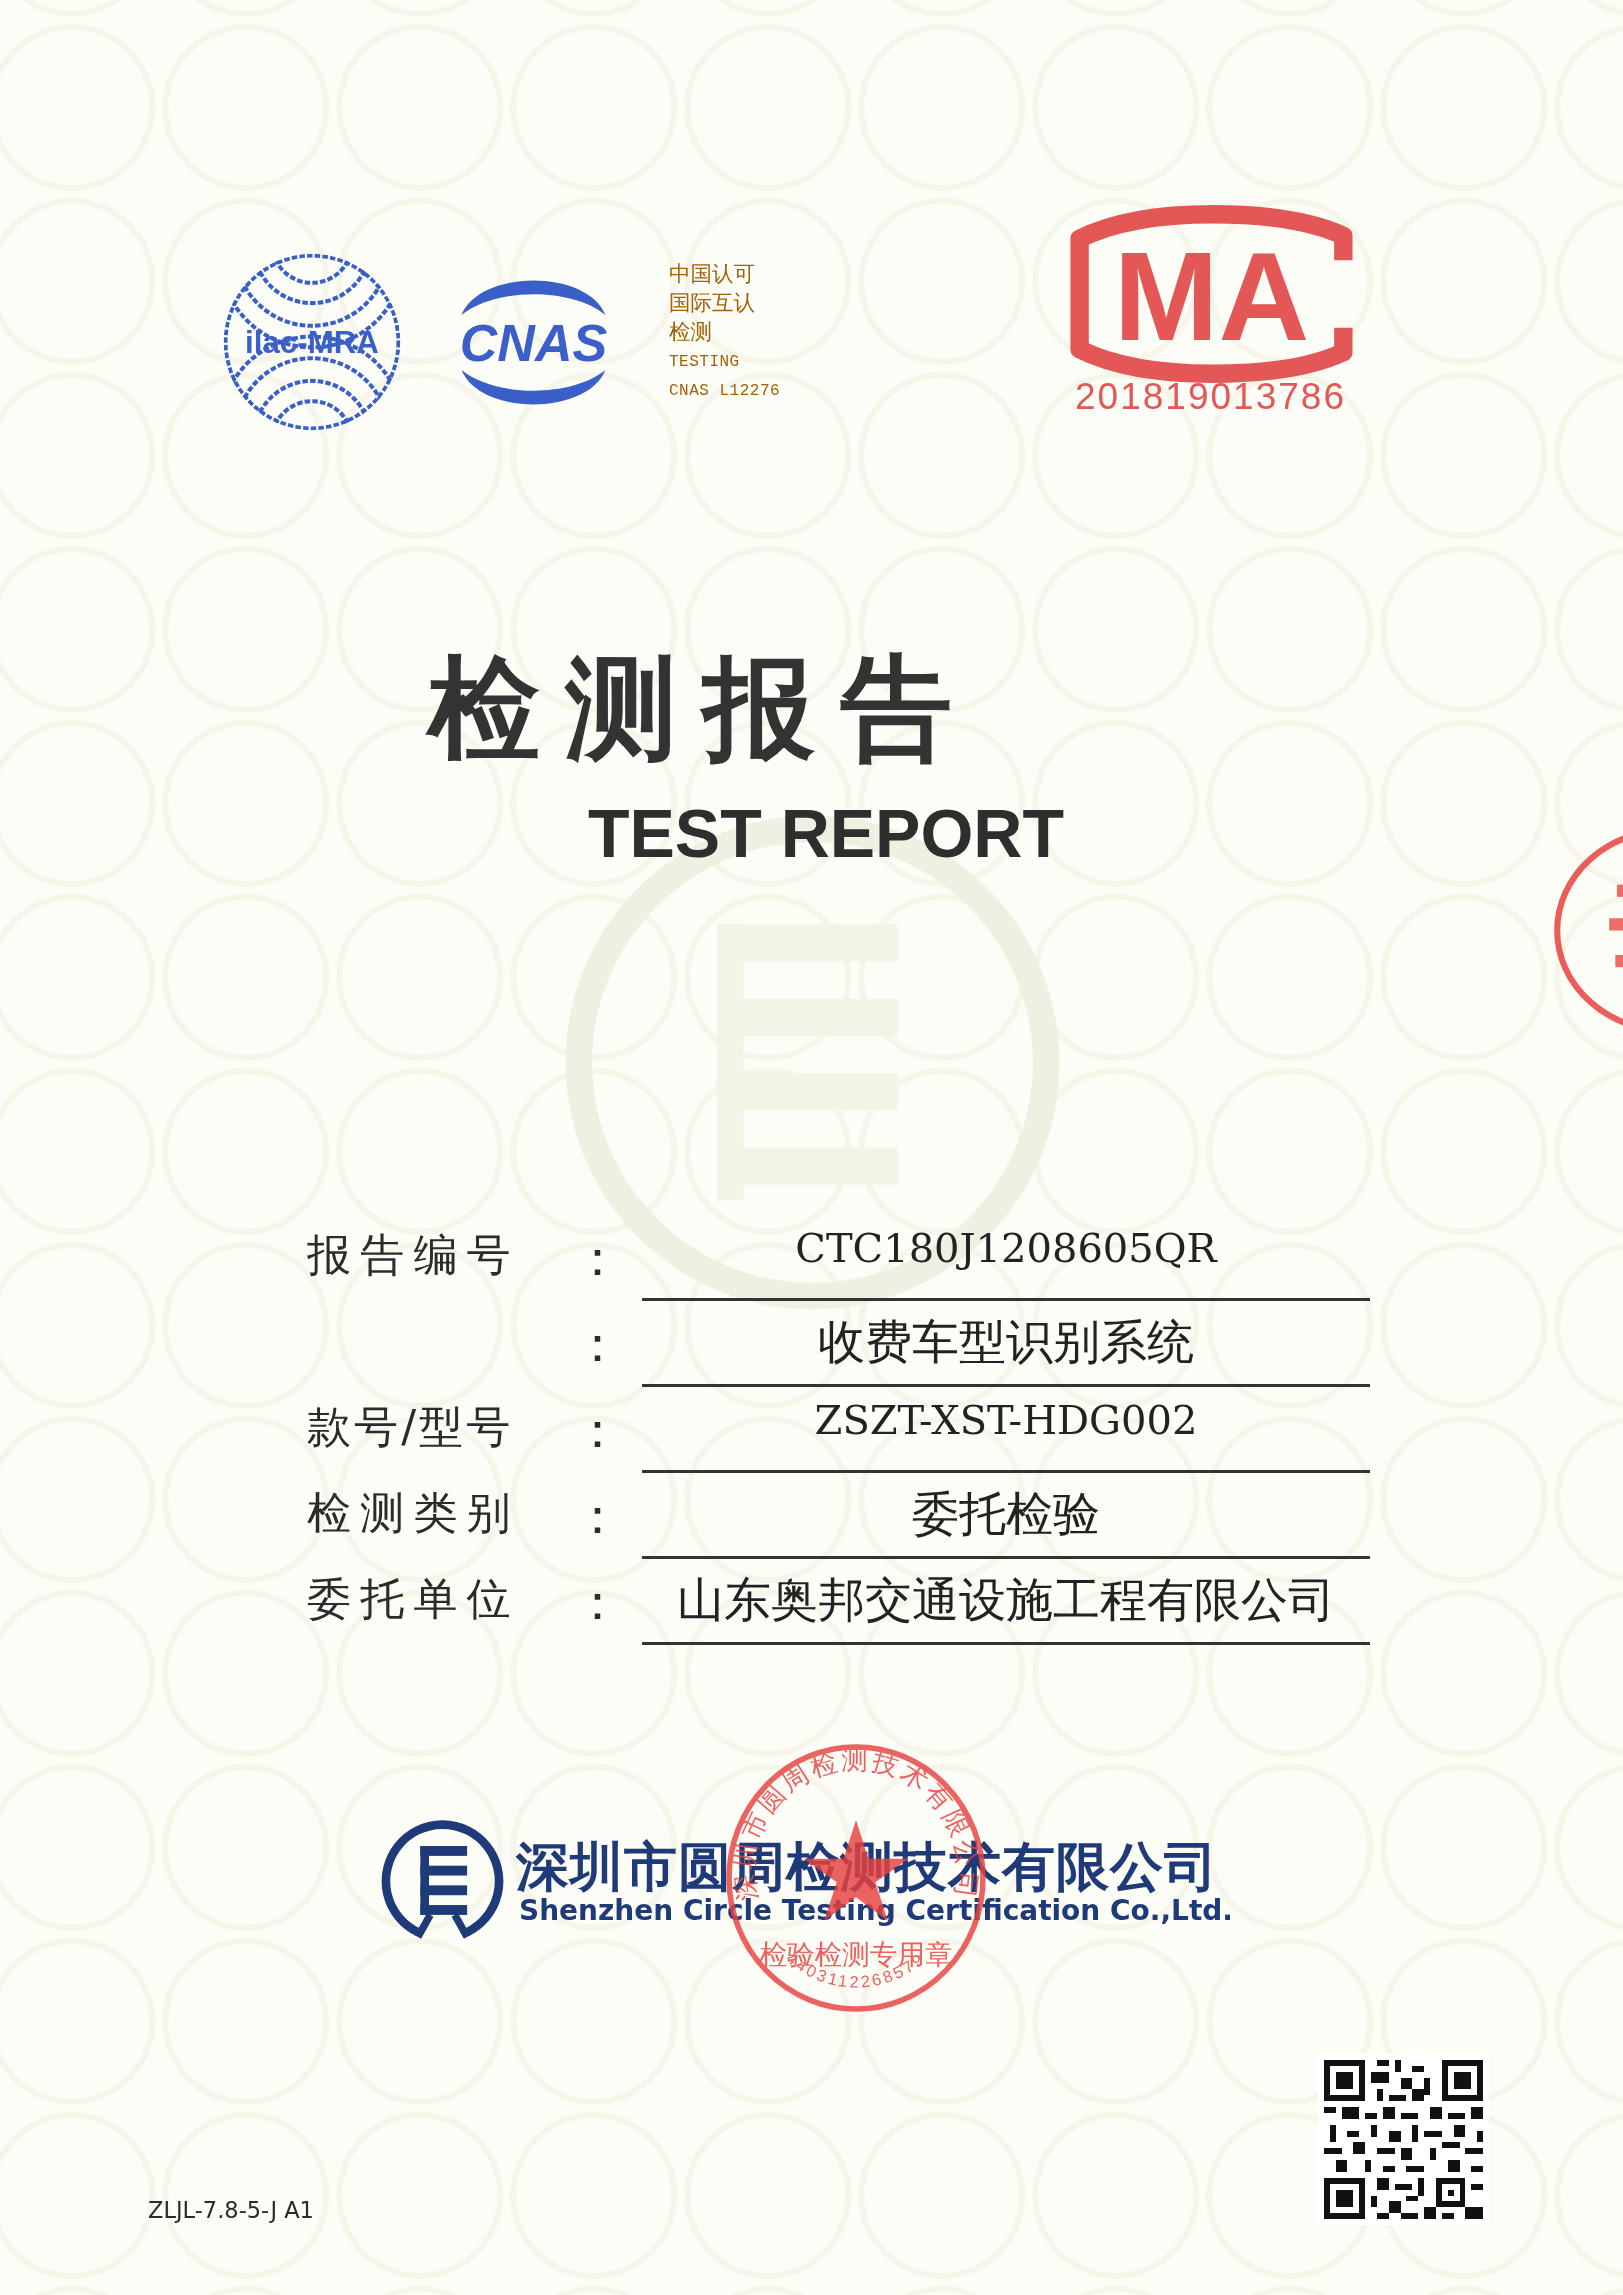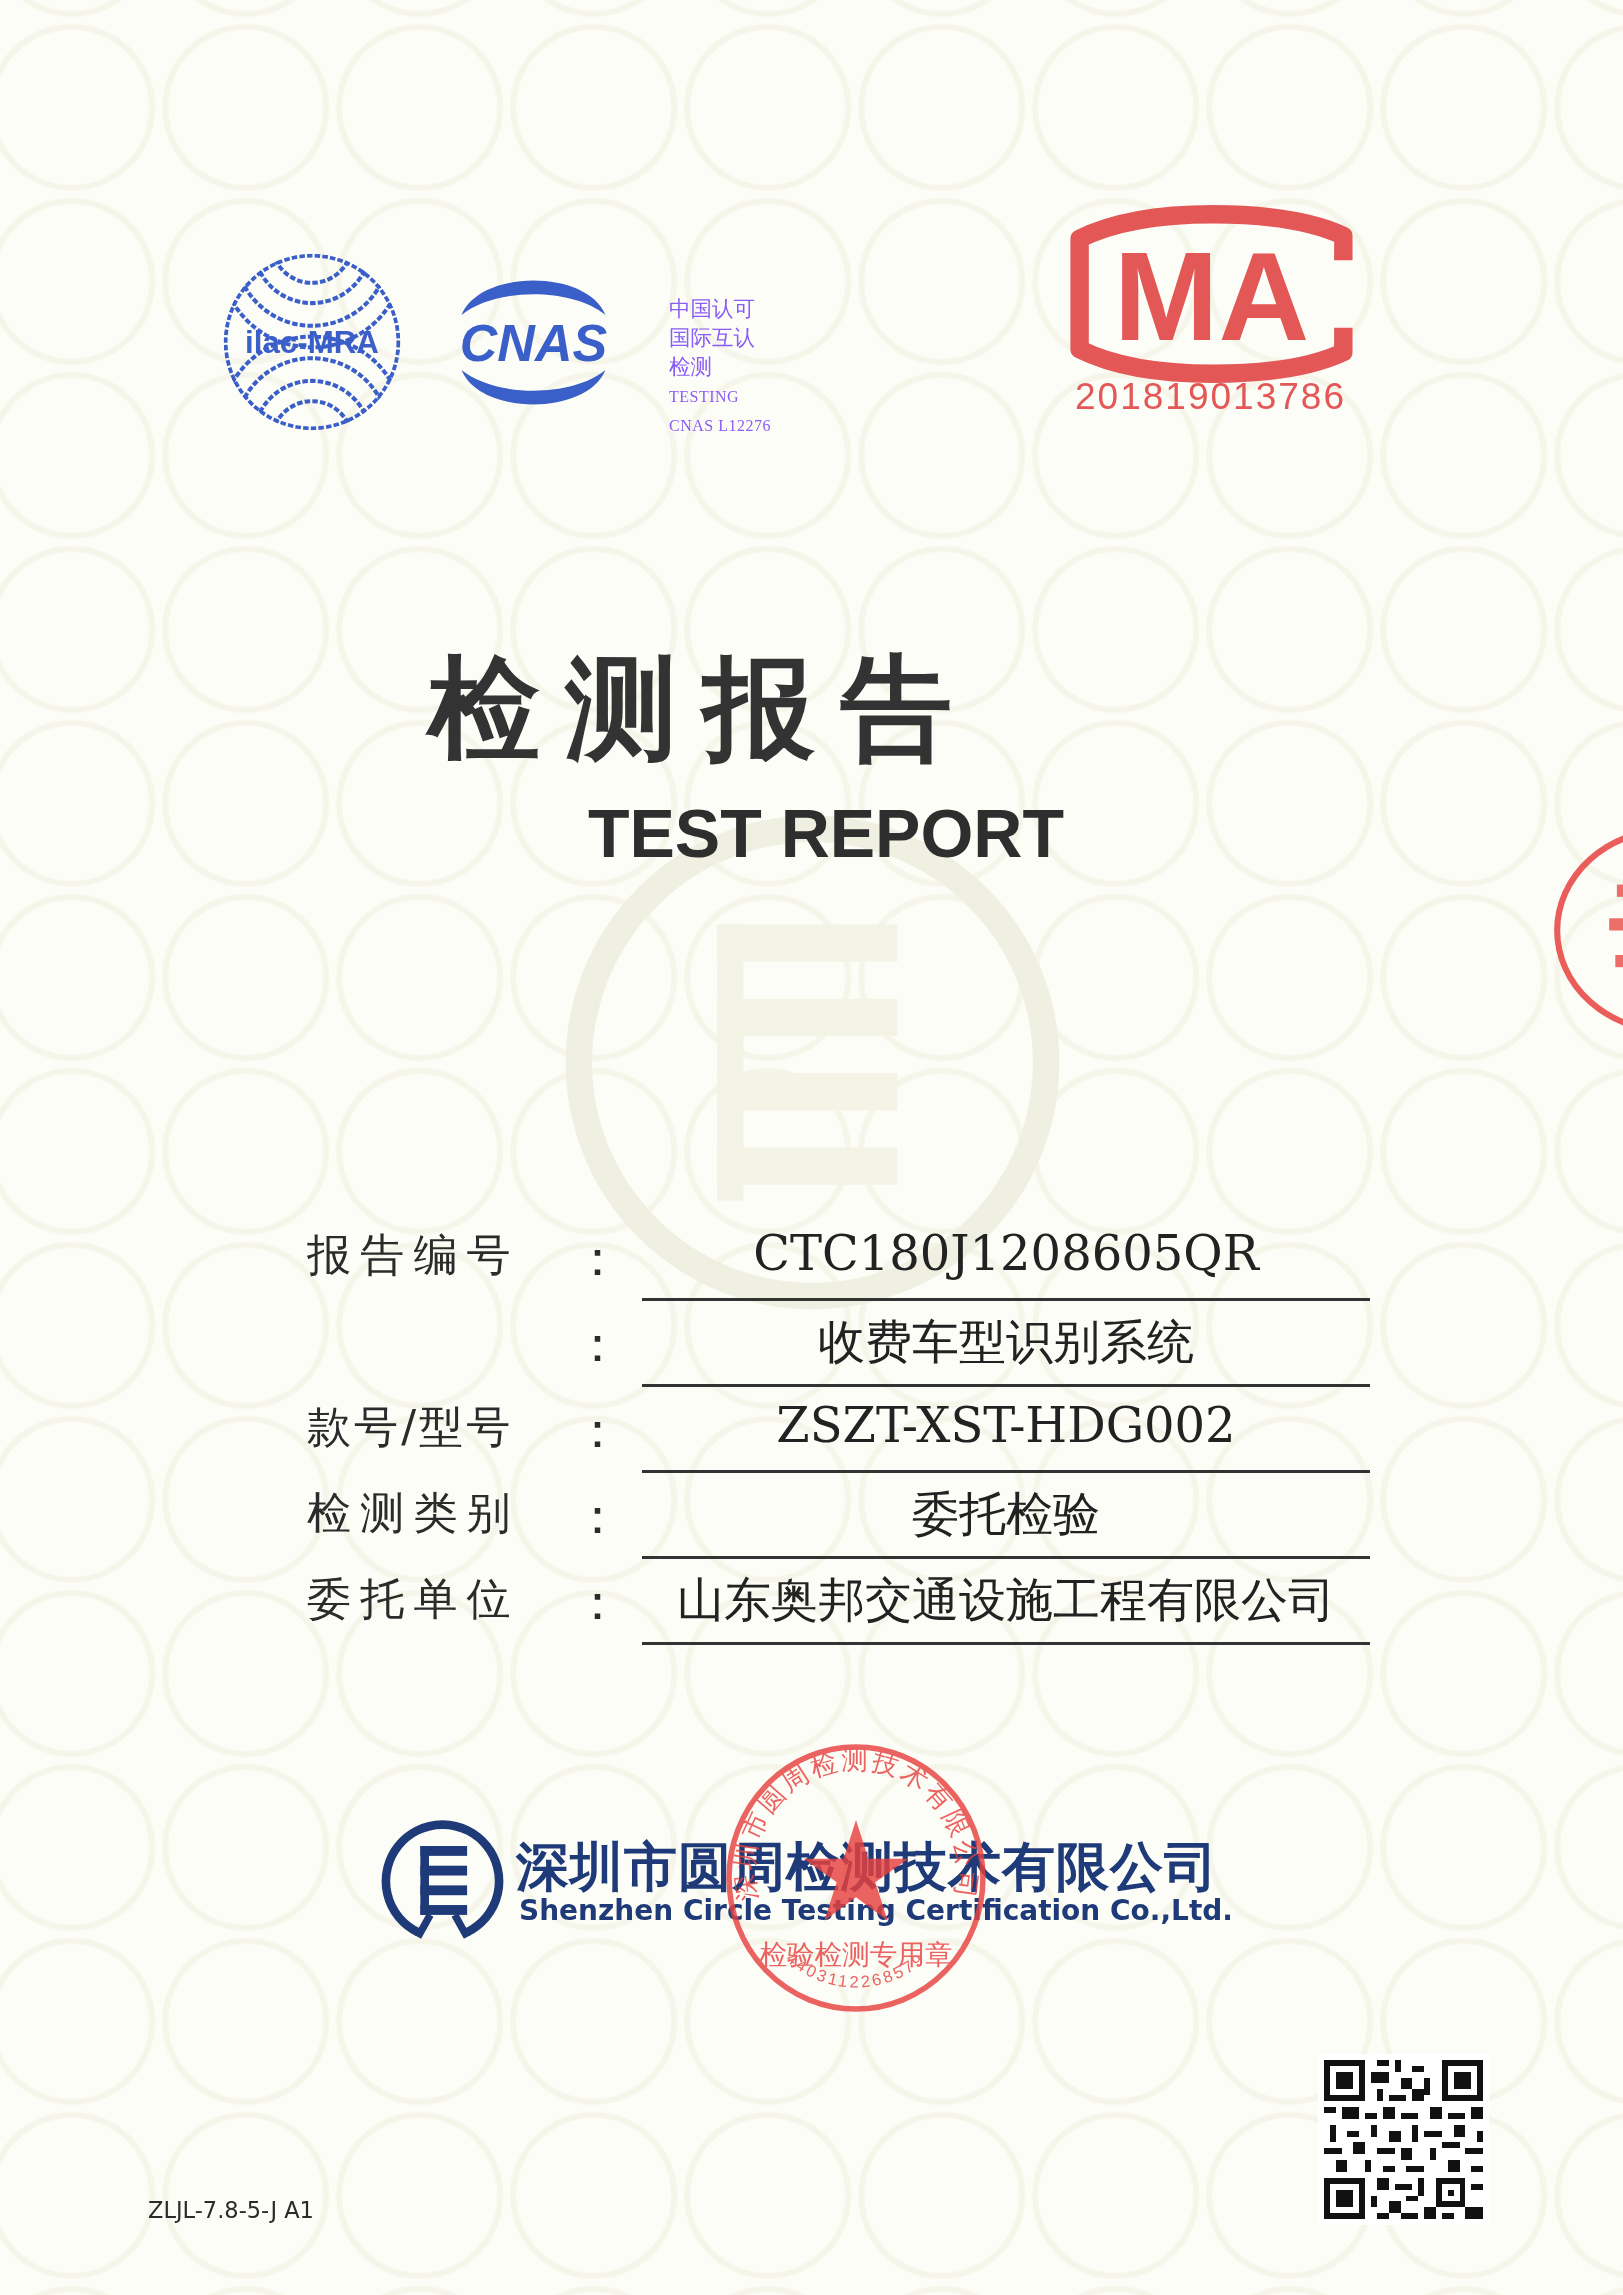--- a/index.html
+++ b/index.html
@@ -17,22 +17,22 @@
     background-size: 174px 174px;
     background-position: -15.3px 20.4px;
     pointer-events: none;
   }
   .abs { position: absolute; }
 
   
   .ilac { left: 220px; top: 250px; width: 184px; height: 184px; }
   .cnas-logo { left: 434px; top: 266px; width: 199px; height: 153px; }
   .cnas-text {
-    left: 669px; top: 261px; color: #8b5cf6;
-    font-family: Liberation Serif, serif; font-size: 21.5px; line-height: 29px; margin-top: 34px;
+    left: 669px; top: 261px; color: #a16207;
+    font-family: Liberation Mono, monospace; font-size: 21.5px; line-height: 29px;
   }
   .cnas-text .en { font-size: 16px; letter-spacing: 0.5px; }
 
   
   .cma { left: 1052px; top: 202px; width: 322px; height: 184px; }
   .cma-number {
     left: 1047px; top: 376px; width: 327px; text-align: center;
     color: #e35757; font-family: "Liberation Sans", sans-serif; font-size: 37px; letter-spacing: 2px;
   }
 
@@ -59,21 +59,21 @@
     font-family: "DejaVu Sans", sans-serif; font-size: 44px;
     letter-spacing: 9.2px; color: #2b2b2b; white-space: nowrap;
   }
   .field-colon {
     position: absolute; left: 266px; top: 5.1px; font-size: 49px; color: #2b2b2b;
   }
   .field-value {
     position: absolute; left: 335px; width: 728px; top: 4.1px; text-align: center;
     font-size: 47px; color: #222; white-space: nowrap;
   }
-  .field-value.mono { font-family: "DejaVu Serif", serif; font-size: 48px; }
+  .field-value.mono { font-family: "DejaVu Serif", serif; font-size: 40px; }
   .field-value.cn { font-family: "DejaVu Sans", sans-serif; }
   .field-line {
     position: absolute; left: 335px; width: 728px; top: 77px;
     height: 2.6px; background: #333;
   }
 
   
   .company-logo { left: 381px; top: 1814px; width: 123px; height: 128px; }
   .company-cn {
     left: 516px; top: 1832px; font-family: "DejaVu Sans", sans-serif; font-weight: bold;

